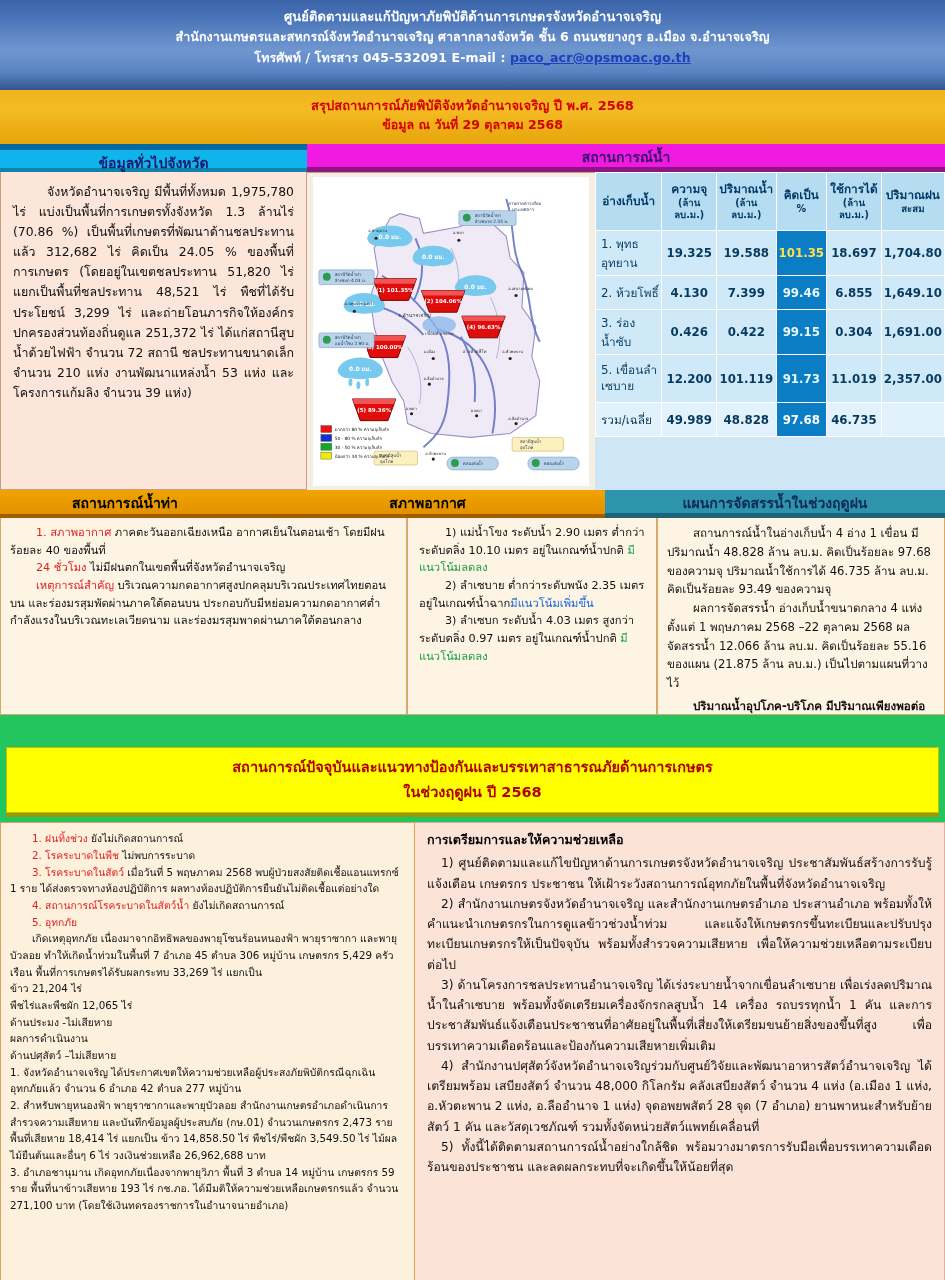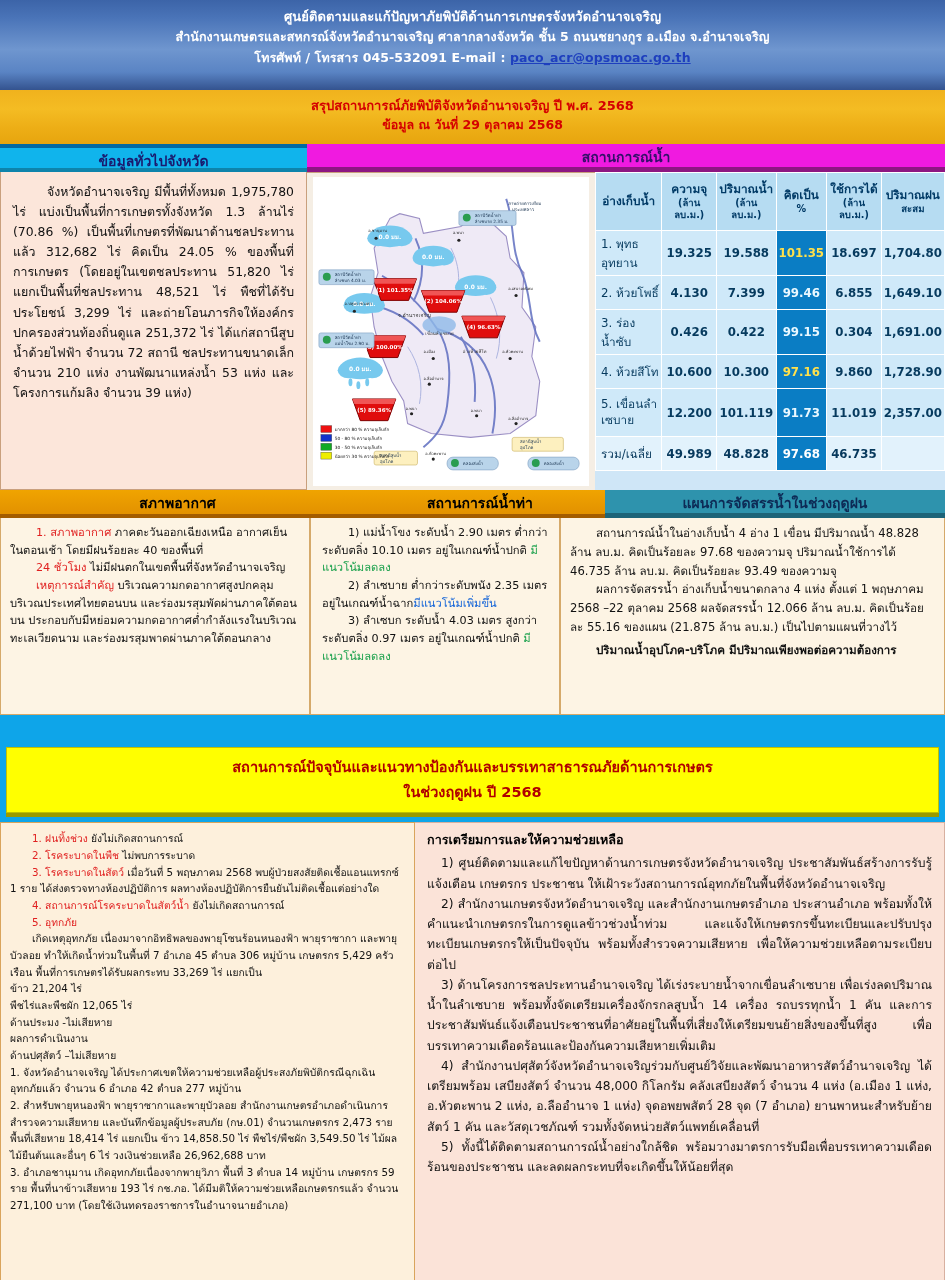--- a/index.html
+++ b/index.html
@@ -4,21 +4,21 @@
 <title>สรุปสถานการณ์ภัยพิบัติจังหวัดอำนาจเจริญ</title>
 <style>
   * { box-sizing: border-box; margin:0; padding:0; }
   html,body { width:945px; height:1280px; }
   body {
     font-family: "DejaVu Sans","Liberation Sans",sans-serif;
     background:#9d9d9d;
     font-size:11px;
     overflow:hidden;
   }
-  .page { position:relative; width:945px; height:1280px; background:#0ea5e9; }
+  .page { position:relative; width:945px; height:1280px; background:#22c55e; }
 
   
   .topbar{
     height:90px;
     background:linear-gradient(180deg,#3c64a8 0%,#4a74b8 20%,#6f96cf 55%,#5a84c4 80%,#34538f 100%);
     padding-top:7px;
     text-align:center;
     color:#fff;
   }
   .topbar .ln{ display:block; line-height:1.52; font-size:13px; font-weight:bold; color:#ffffff; letter-spacing:.1px;}
@@ -38,21 +38,21 @@
   
   .banner{
     position:relative;
     text-align:center;
     font-weight:bold;
     color:#1a1a6e;
     font-size:14px;
     height:28px;
     line-height:26px;
   }
-  .banner.cyan{ background:#10b4ec; border-top:4px solid #0369a1; box-shadow:inset 0 -4px 0 #0e84ab; }
+  .banner.cyan{ background:#10b4ec; border-top:6px solid #0369a1; box-shadow:inset 0 -4px 0 #0e84ab; }
   .banner.magenta{ background:#f01ae0; color:#34106a; box-shadow:inset 0 -5px 0 #8d1682;}
   .banner.orange{ background:linear-gradient(180deg,#f0a400,#e08e00); color:#000; box-shadow:inset 0 -4px 0 #a35c00;}
   .banner.teal{ background:#2e93ad; color:#0d2a55; box-shadow:inset 0 -5px 0 #1d6478;}
 
   
   .row1{ display:flex; height:318px; }
   .col-info{ width:307px; background:#fce6da; border:1px solid #c9a07d; border-top:none; padding:10px 12px 0 12px;}
   .col-map{ width:288px; background:#f5eee4; border-top:1px solid #c9a07d; position:relative; overflow:hidden;}
   .col-table{ flex:1; background:#cfe6f7; }
 
@@ -65,21 +65,21 @@
   table.res thead th small{ display:block; font-size:9.6px; font-weight:bold;}
   table.res tbody td{ background:#cfe9f9; color:#063a5e; height:34px; font-weight:bold;}
   table.res tbody td.name{ text-align:left; padding-left:5px; font-weight:normal;}
   table.res tbody td.pct{ background:#0a7dc4; color:#ffe04b; font-weight:bold;}
   table.res tbody td.pct.white{ color:#e9f8ff;}
   table.res tbody tr.total td{ background:#e2f2fc; color:#06385c;}
   table.res tbody tr.total td.pct{ background:#0a7dc4; color:#ffffff;}
 
   
   .row2{ display:flex; height:225px; }
-  .p-weather{ width:310px; }
+  .p-weather{ width:407px; }
   .p-station{ width:250px; }
   .p-plan{ flex:1; }
   .panelbody{
     background:#fdf4e4; border:1px solid #d5a96a; border-top:none;
     height:197px; padding:6px 9px; font-size:11.2px; line-height:1.58; color:#111;
     overflow:hidden;
   }
   .panelbody.blue{ background:#fdf4e4;padding-left:11px; }
   .panelbody.plan{ background:#fdf4e4; font-size:11.6px; line-height:1.62;}
   .ind{ text-indent:26px; display:block;}
@@ -111,21 +111,21 @@
   
   .mapwrap{ position:absolute; inset:4px 6px 4px 6px; background:#ffffff; }
 </style>
 </head>
 <body>
 
 <div class="page">
 
   <div class="topbar">
     <span class="ln">ศูนย์ติดตามและแก้ปัญหาภัยพิบัติด้านการเกษตรจังหวัดอำนาจเจริญ</span>
-    <span class="ln ln2">สำนักงานเกษตรและสหกรณ์จังหวัดอำนาจเจริญ ศาลากลางจังหวัด ชั้น 5 ถนนชยางกูร อ.เมือง จ.อำนาจเจริญ</span>
+    <span class="ln ln2">สำนักงานเกษตรและสหกรณ์จังหวัดอำนาจเจริญ ศาลากลางจังหวัด ชั้น 6 ถนนชยางกูร อ.เมือง จ.อำนาจเจริญ</span>
     <span class="ln ln3"><span>โทรศัพท์ / โทรสาร 045-532091  E-mail : </span><a href="#" class="mail">paco_acr@opsmoac.go.th</a></span>
   </div>
 
   <div class="yellowbar">
     <span class="y1">สรุปสถานการณ์ภัยพิบัติจังหวัดอำนาจเจริญ  ปี พ.ศ. 2568</span>
     <span class="y2">ข้อมูล ณ วันที่ 29 ตุลาคม 2568</span>
   </div>
 
   <div style="display:flex;">
     <div style="width:307px;" class="banner cyan">ข้อมูลทั่วไปจังหวัด</div>
@@ -328,28 +328,20 @@
             <td>1,649.10</td>
           </tr>
           <tr>
             <td class="name">3. ร่องน้ำซับ</td>
             <td>0.426</td>
             <td>0.422</td>
             <td class="pct white">99.15</td>
             <td>0.304</td>
             <td>1,691.00</td>
           </tr>
-          <tr>
-            <td class="name">4. ห้วยสีโท</td>
-            <td>10.600</td>
-            <td>10.300</td>
-            <td class="pct">97.16</td>
-            <td>9.860</td>
-            <td>1,728.90</td>
-          </tr>
           <tr style="height:48px;">
             <td class="name" style="line-height:1.35;">5. เขื่อนลำเซบาย</td>
             <td>12.200</td>
             <td>101.119</td>
             <td class="pct white">91.73</td>
             <td>11.019</td>
             <td>2,357.00</td>
           </tr>
           <tr class="total">
             <td class="name">รวม/เฉลี่ย</td>
@@ -358,22 +350,22 @@
             <td class="pct">97.68</td>
             <td>46.735</td>
             <td></td>
           </tr>
         </tbody>
       </table>
     </div>
   </div>
 
   <div style="display:flex;">
+    <div style="width:250px;" class="banner orange">สถานการณ์น้ำท่า</div>
     <div style="width:355px;" class="banner orange">สภาพอากาศ</div>
-    <div style="width:250px;" class="banner orange">สถานการณ์น้ำท่า</div>
     <div style="flex:1;" class="banner teal">แผนการจัดสรรน้ำในช่วงฤดูฝน</div>
   </div>
 
   <div class="row2">
 
     <div class="p-weather">
       <div class="panelbody">
         <span class="ind"><span class="red">1.  สภาพอากาศ</span><span> ภาคตะวันออกเฉียงเหนือ อากาศเย็นในตอนเช้า โดยมีฝนร้อยละ 40 ของพื้นที่</span></span>
         <span class="ind"><span class="red">24  ชั่วโมง</span><span> ไม่มีฝนตกในเขตพื้นที่จังหวัดอำนาจเจริญ</span></span>
         <span class="ind"><span class="red">เหตุการณ์สำคัญ</span><span> บริเวณความกดอากาศสูงปกคลุมบริเวณประเทศไทยตอนบน และร่องมรสุมพัดผ่านภาคใต้ตอนบน ประกอบกับมีหย่อมความกดอากาศต่ำกำลังแรงในบริเวณทะเลเวียดนาม และร่องมรสุมพาดผ่านภาคใต้ตอนกลาง</span></span>

